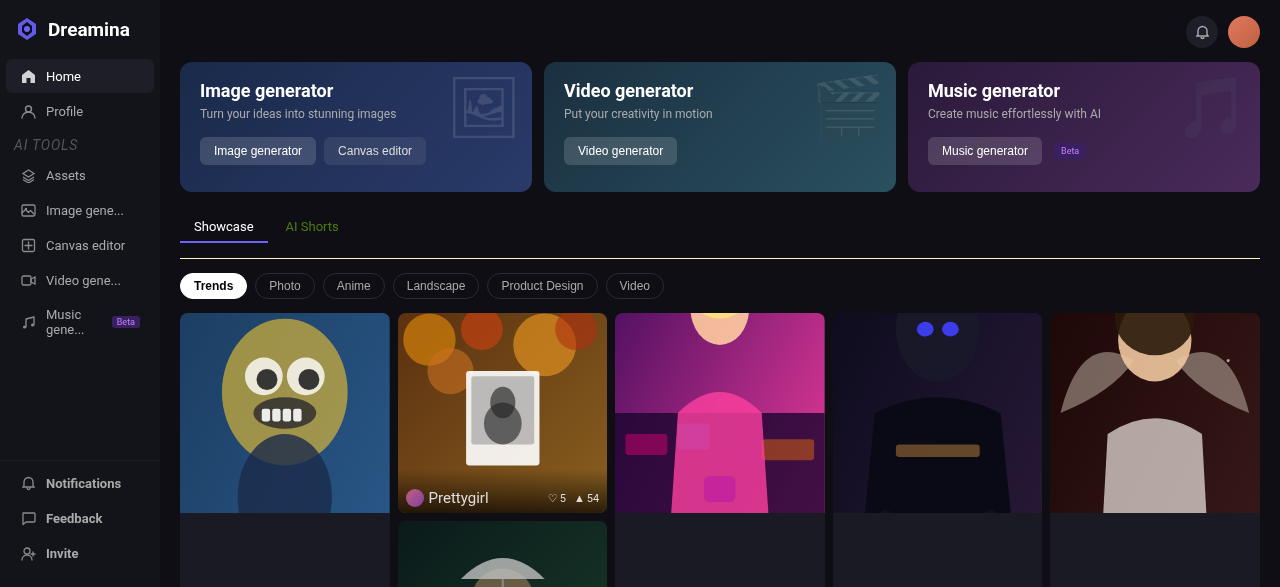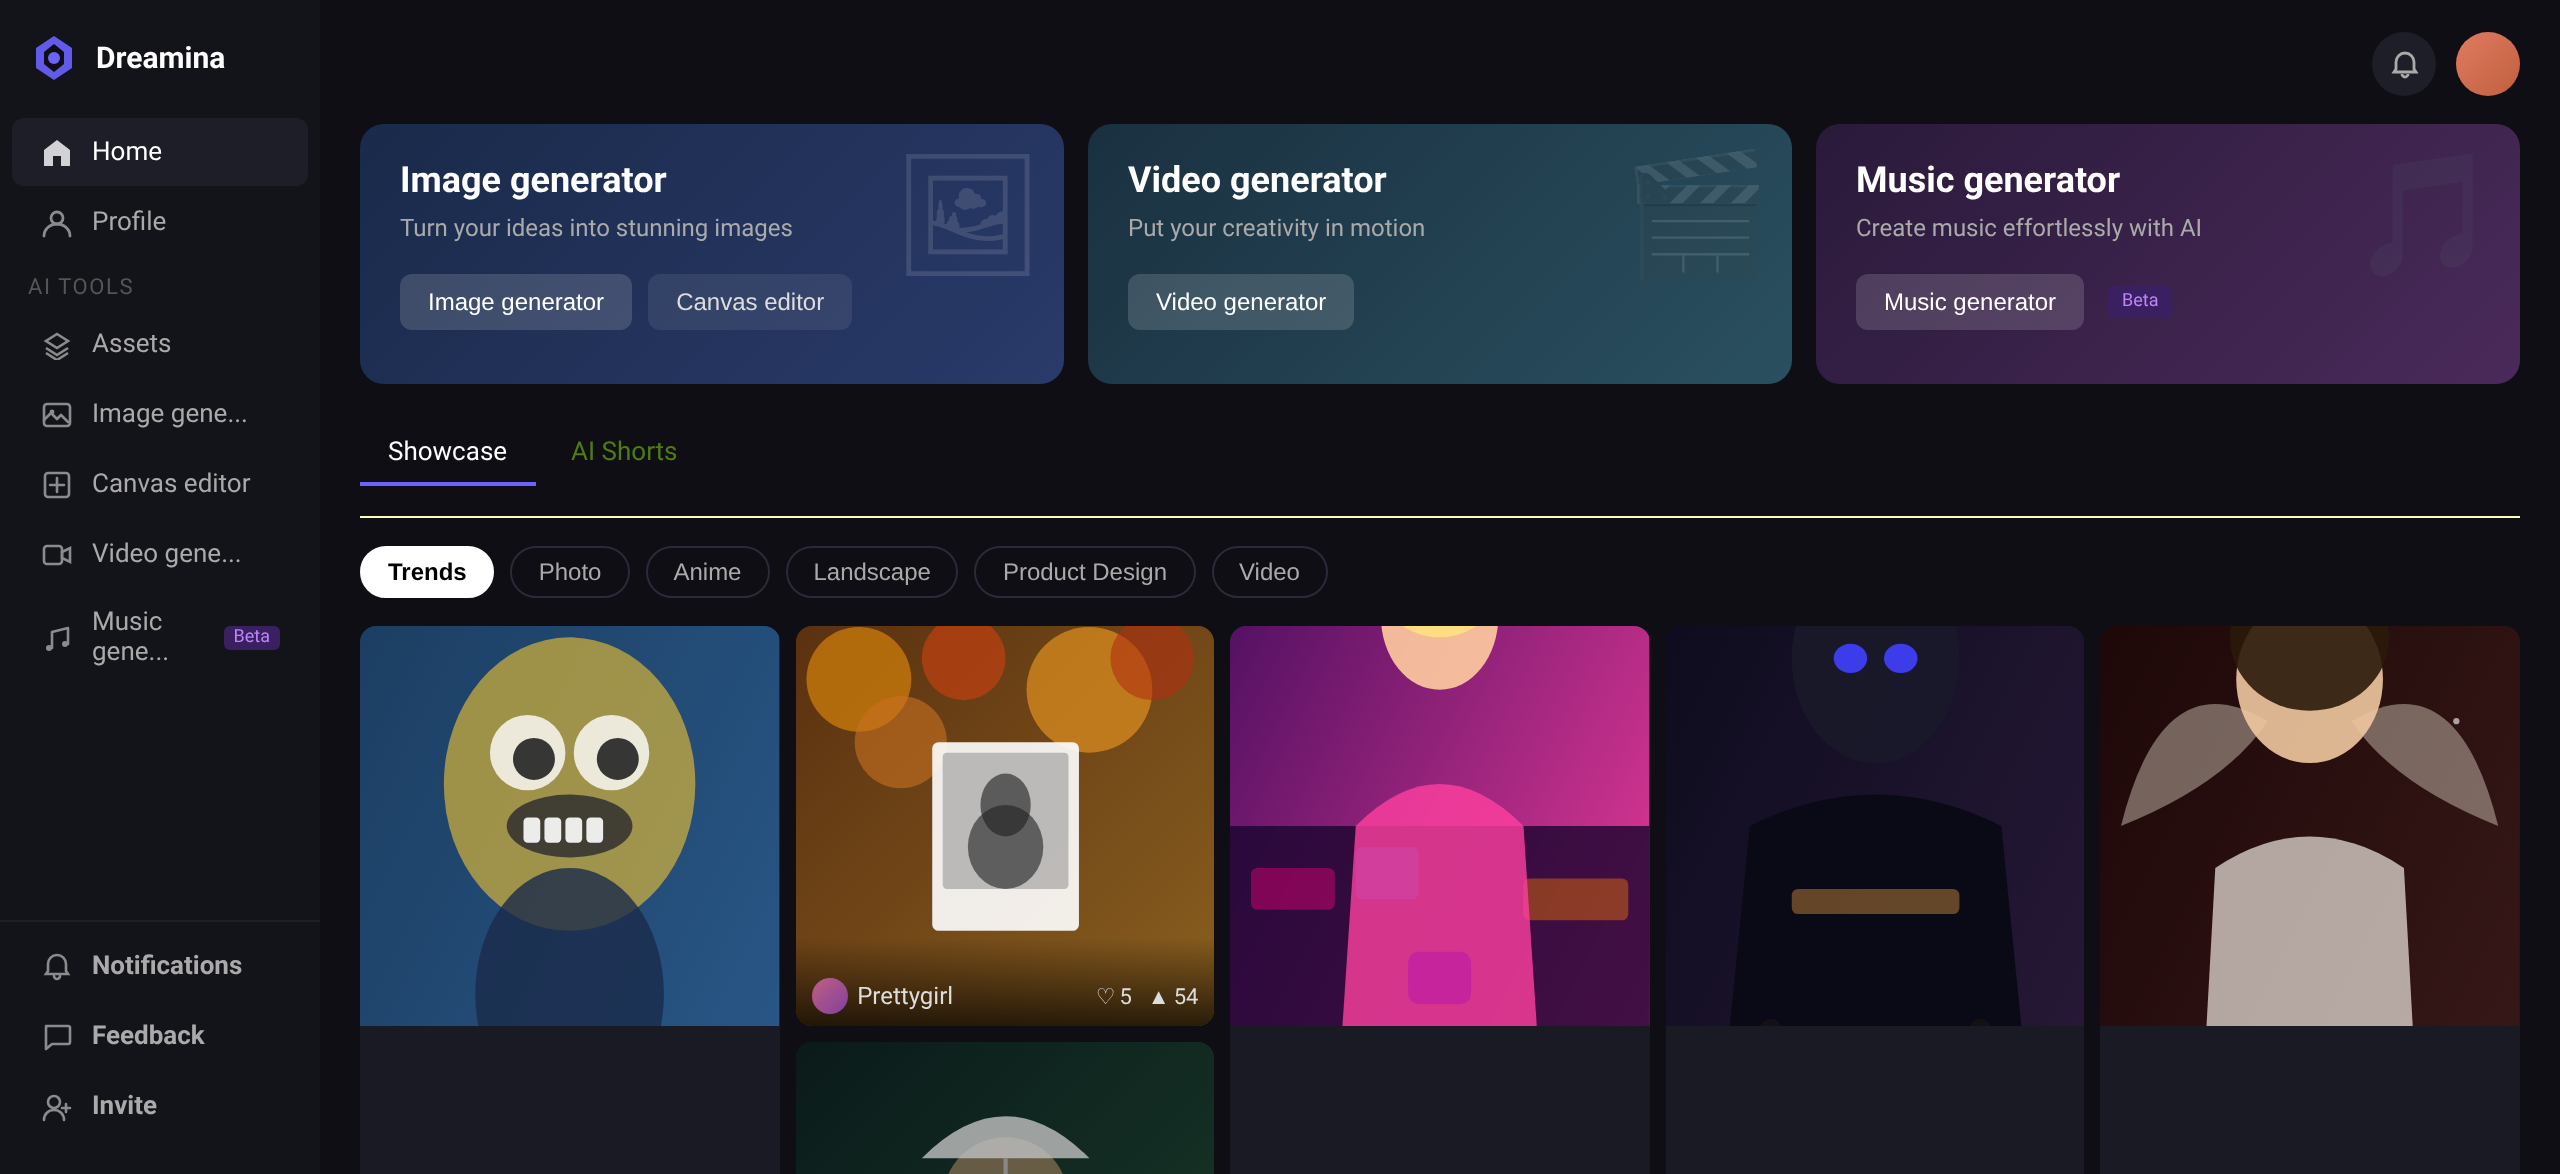--- a/index.html
+++ b/index.html
@@ -28,33 +28,34 @@
       align-items: center;
       gap: 8px;
       padding: 4px 14px 16px;
       cursor: pointer;
     }
     .logo-icon {
       width: 26px;
       height: 26px;
     }
     .logo-text {
-      font-size: 15px;
+      font-size: 19px;
       font-weight: 700;
       color: #fff;
     }
     .nav-section {
       flex: 1;
     }
     .nav-label {
-      font-size: 11px;
+      font-size: 14px;
       color: #555;
       text-transform: uppercase;
       letter-spacing: 0.8px;
       padding: 8px 14px 4px;
+      font-style: italic;
     }
     .nav-item {
       display: flex;
       align-items: center;
       gap: 10px;
       padding: 9px 14px;
       font-size: 13px;
       color: #aaa;
       cursor: pointer;
       border-radius: 6px;
@@ -222,21 +223,21 @@
       background: linear-gradient(transparent, rgba(0,0,0,0.7));
       padding: 20px 8px 6px;
       display: flex;
       align-items: center;
       justify-content: space-between;
     }
     .gallery-user {
       display: flex;
       align-items: center;
       gap: 5px;
-      font-size: 12px;
+      font-size: 15px;
       color: #ddd;
     }
     .user-avatar-sm {
       width: 18px; height: 18px;
       border-radius: 50%;
       background: linear-gradient(135deg, #e07a5f, #c06040);
       flex-shrink: 0;
     }
     .gallery-stats {
       display: flex;

